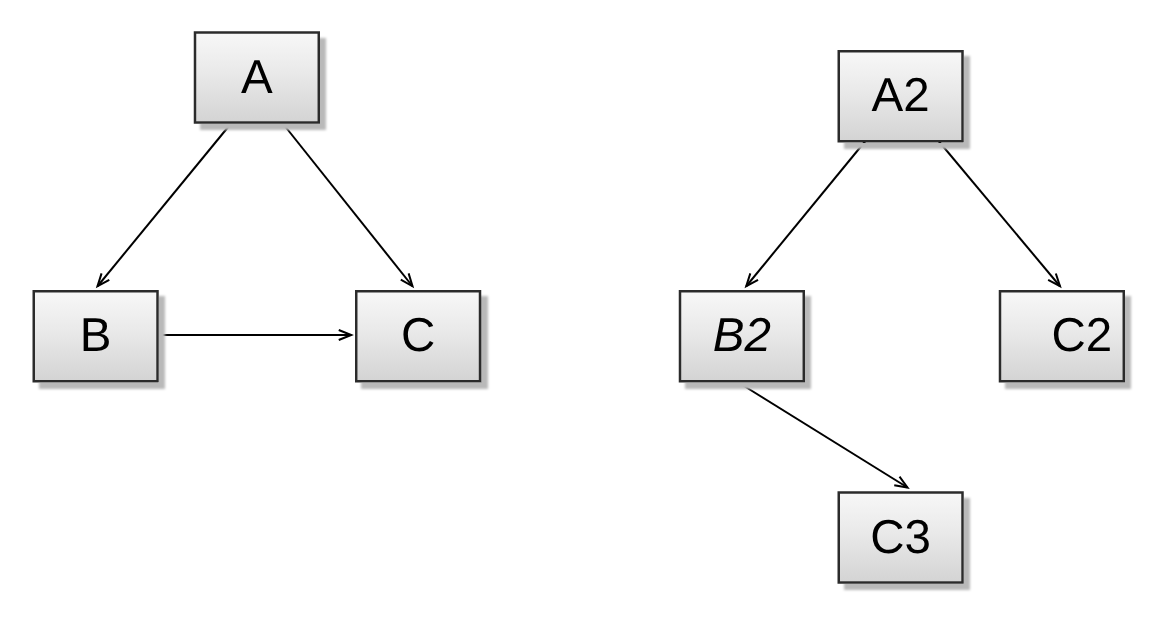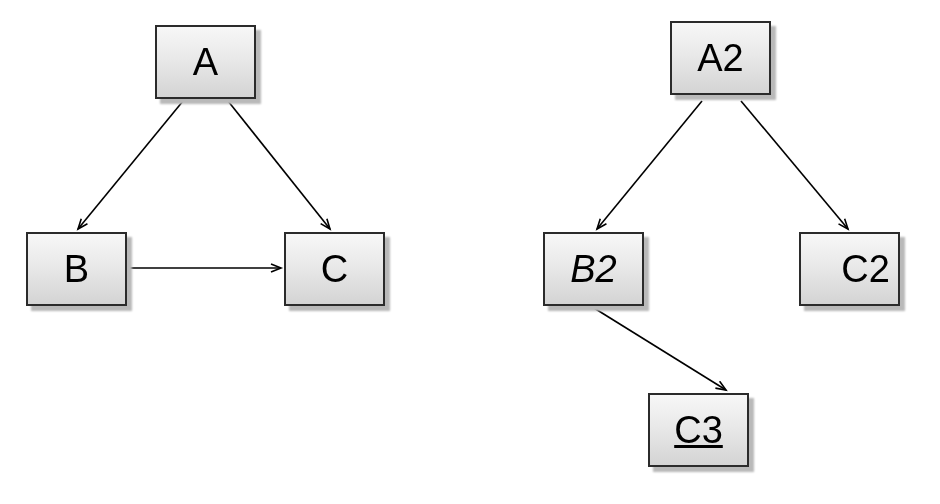--- a/index.html
+++ b/index.html
@@ -41,24 +41,24 @@
   .node-label {
     font-size: 38px;
     color: #000000;
     line-height: 1;
     user-select: none;
   }
   
   #node-A  { left: 155px; top: 25px;  }
   #node-B  { left: 26px;  top: 232px; }
   #node-C  { left: 284px; top: 232px; }
-  #node-A2 { left: 670px; top: 21px;  }
+  #node-A2 { left: 670px; top: 40px;  }
   #node-B2 { left: 543px; top: 232px; font-style: italic; }
   #node-C2 { left: 799px; top: 232px; padding-left: 32px; }
-  #node-C3 { left: 648px; top: 393px; text-decoration: underline; }
+  #node-C3 { left: 670px; top: 393px; }
 </style>
 </head>
 <body>
 
 <div class="canvas">
 
   <svg class="edges-layer" width="940" height="504" viewBox="0 0 940 504" xmlns="http://www.w3.org/2000/svg">
     <defs>
       <marker id="arrowhead" markerUnits="userSpaceOnUse" markerWidth="14" markerHeight="12" refX="11" refY="5" orient="auto">
         <path d="M1,1 L11,5 L1,9" fill="none" stroke="#000000" stroke-width="1.6"></path>

